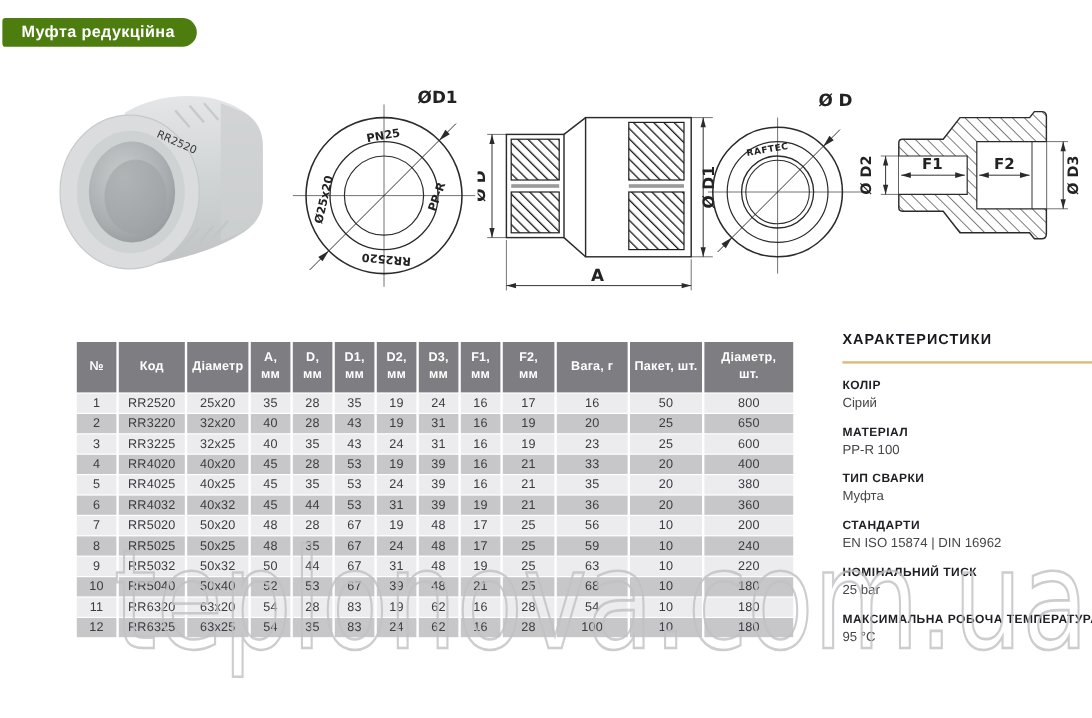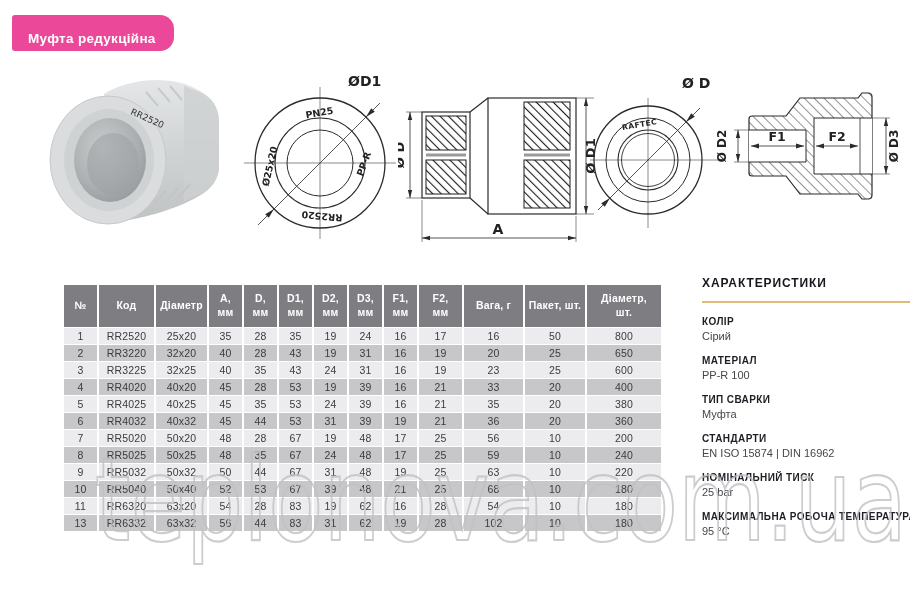--- a/index.html
+++ b/index.html
@@ -2,23 +2,23 @@
 <html><head>
 <meta charset="utf-8">
 <style>
   html,body{margin:0;padding:0;background:#fff;}
   .page{
     position:relative;width:910px;height:598px;overflow:hidden;background:#ffffff;
     font-family:"Liberation Sans","DejaVu Sans",sans-serif;color:#3c3c41;
   }
   
   .badge{
-    position:absolute;left:12px;top:15px;background:#ec4899;color:#ffffff;
+    position:absolute;left:2px;top:15px;background:#4d7c0f;color:#ffffff;
     font-size:13.5px;font-weight:bold;letter-spacing:.3px;
-    padding:16px 18px 5px 16px;border-radius:3px 14px 14px 3px;
+    padding:4px 18px 5px 16px;border-radius:3px 14px 14px 3px;
   }
   
   .drw{position:absolute;}
   .drw text{font-family:"DejaVu Sans",sans-serif;fill:#222;}
   
   .table-wrap{position:absolute;left:62px;top:284px;}
   table.spec{
     border-collapse:separate;border-spacing:2px 1px;table-layout:fixed;
   }
   table.spec th{
@@ -405,31 +405,31 @@
             <td>83</td>
             <td>19</td>
             <td>62</td>
             <td>16</td>
             <td>28</td>
             <td>54</td>
             <td>10</td>
             <td>180</td>
           </tr>
           <tr>
-            <td>13</td>
-            <td>RR6332</td>
-            <td>63x32</td>
-            <td>56</td>
-            <td>44</td>
+            <td>12</td>
+            <td>RR6325</td>
+            <td>63x25</td>
+            <td>54</td>
+            <td>35</td>
             <td>83</td>
-            <td>31</td>
+            <td>24</td>
             <td>62</td>
-            <td>19</td>
-            <td>28</td>
-            <td>102</td>
+            <td>16</td>
+            <td>28</td>
+            <td>100</td>
             <td>10</td>
             <td>180</td>
           </tr>
         </tbody>
     </table>
   </div>
 
   <div class="specs">
     <div class="specs-title">ХАРАКТЕРИСТИКИ</div>
     <div class="specs-divider"></div>

